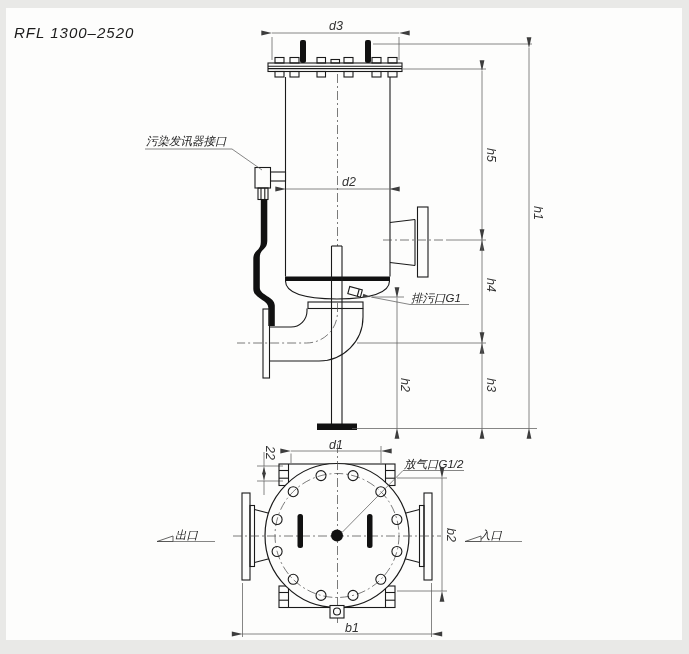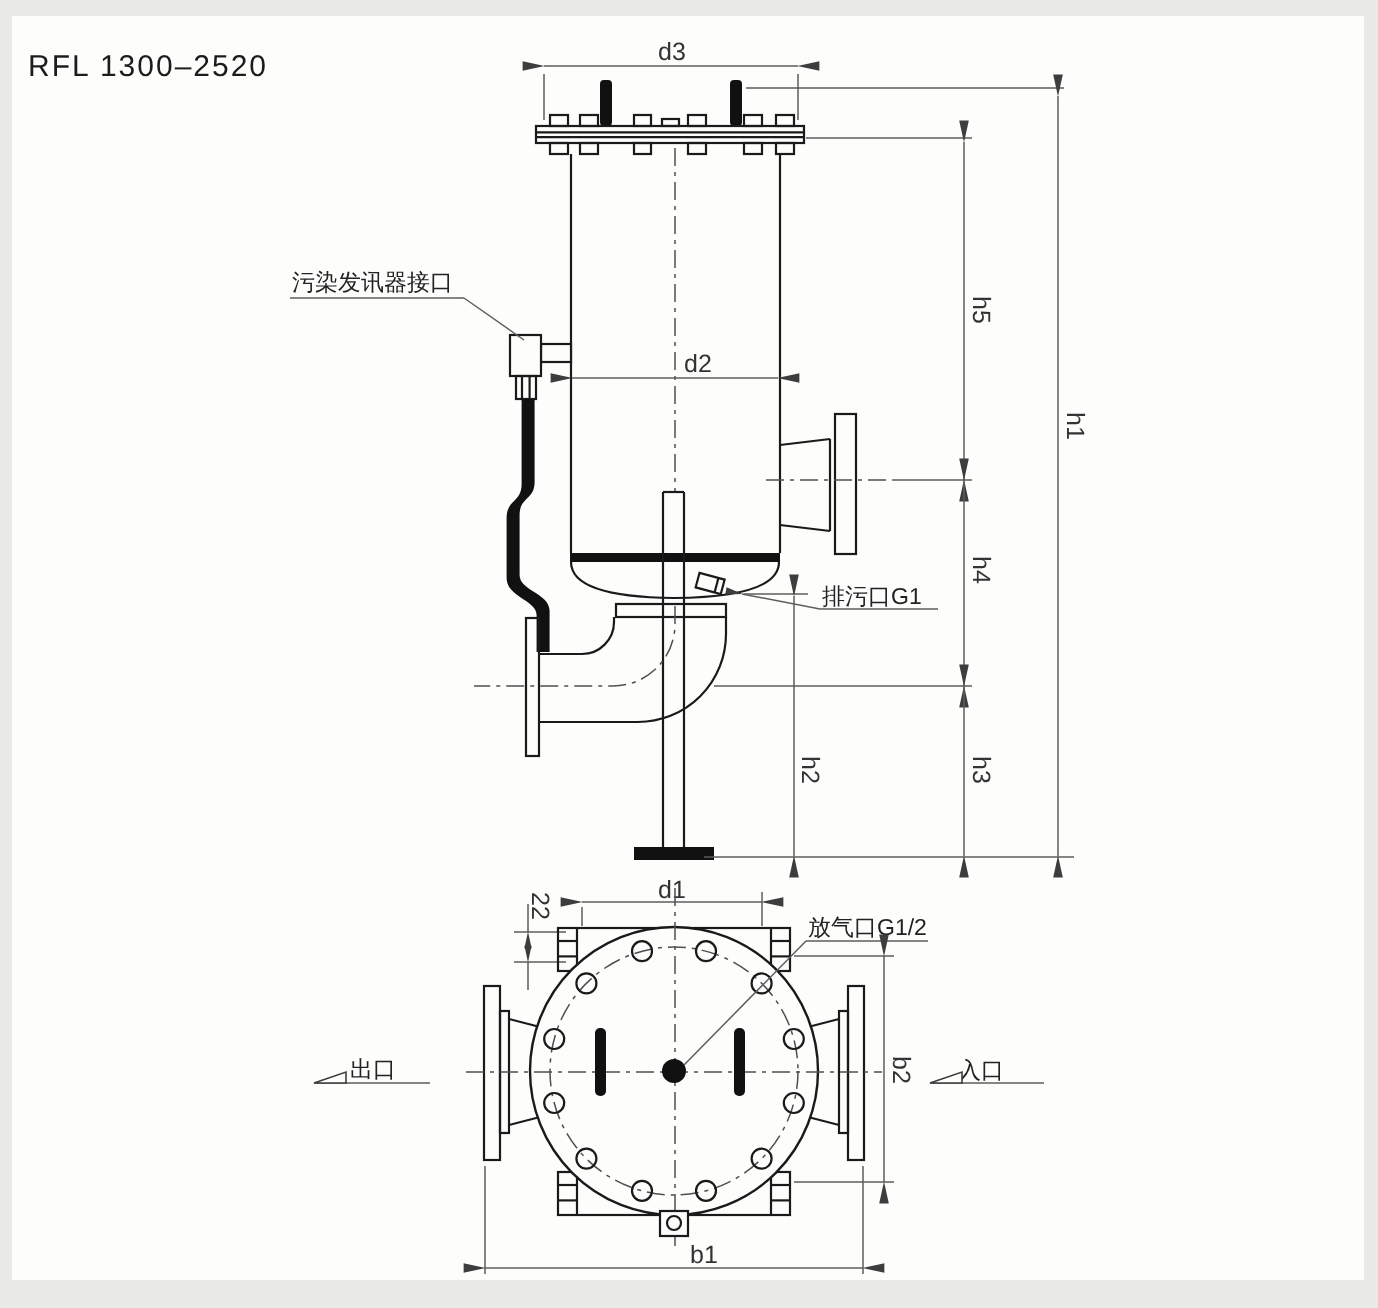--- a/index.html
+++ b/index.html
@@ -1,16 +1,16 @@
 <!DOCTYPE html>
 <html><head>
 <meta charset="utf-8">
 <style>
   html,body{margin:0;padding:0;background:#e9e9e7;}
-  .sheet{position:relative;width:689px;height:654px;background:#e9e9e7;}
+  .sheet{position:relative;width:689px;height:654px;background:#e9e9e7;font-style:italic;}
   svg{display:block;}
   text{font-family:"Liberation Sans","DejaVu Sans",sans-serif;fill:#2b2b2b;}
   .title{font-size:15px;letter-spacing:1px;fill:#1c1c1c;}
   .dim{font-size:12.5px;fill:#333;}
   .cn{font-size:11.5px;fill:#222;}
   .ln{stroke:#1a1a1a;stroke-width:1.1;fill:none;}
   .lnf{stroke:#1a1a1a;stroke-width:1.1;fill:#fdfdfc;}
   .tn{stroke:#5d5d5d;stroke-width:0.75;fill:none;}
   .dash{stroke:#4f4f4f;stroke-width:0.75;fill:none;stroke-dasharray:9 3 2 3;}
   .blk{fill:#111;stroke:none;}

